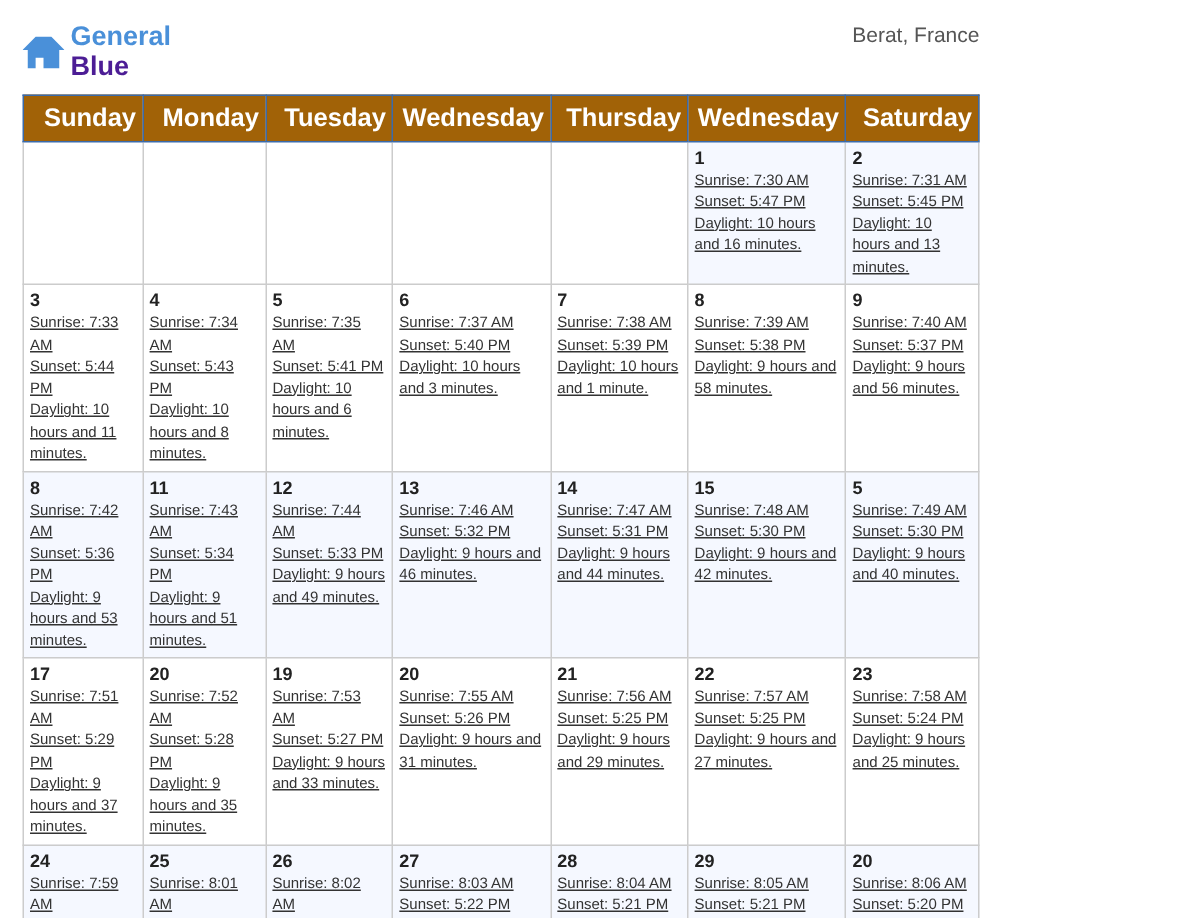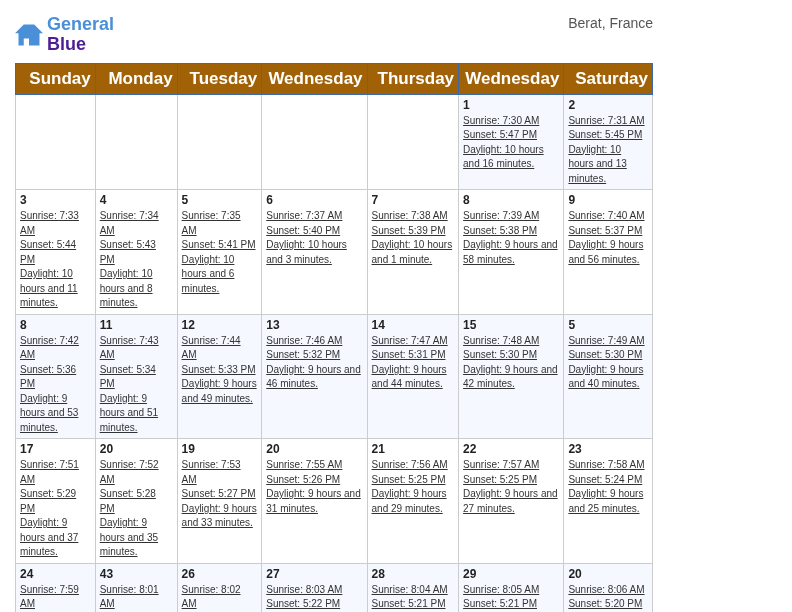--- a/index.html
+++ b/index.html
@@ -230,21 +230,21 @@
             <div class="day-number">23</div>
             <div class="day-info">Sunrise: 7:58 AM<br>Sunset: 5:24 PM<br>Daylight: 9 hours and 25 minutes.</div>
           </td>
         </tr>
         <tr>
           <td>
             <div class="day-number">24</div>
             <div class="day-info">Sunrise: 7:59 AM<br>Sunset: 5:23 PM<br>Daylight: 9 hours and 23 minutes.</div>
           </td>
           <td>
-            <div class="day-number">43</div>
+            <div class="day-number">25</div>
             <div class="day-info">Sunrise: 8:01 AM<br>Sunset: 5:23 PM<br>Daylight: 9 hours and 22 minutes.</div>
           </td>
           <td>
             <div class="day-number">26</div>
             <div class="day-info">Sunrise: 8:02 AM<br>Sunset: 5:22 PM<br>Daylight: 9 hours and 20 minutes.</div>
           </td>
           <td>
             <div class="day-number">27</div>
             <div class="day-info">Sunrise: 8:03 AM<br>Sunset: 5:22 PM<br>Daylight: 9 hours and 18 minutes.</div>
           </td>

